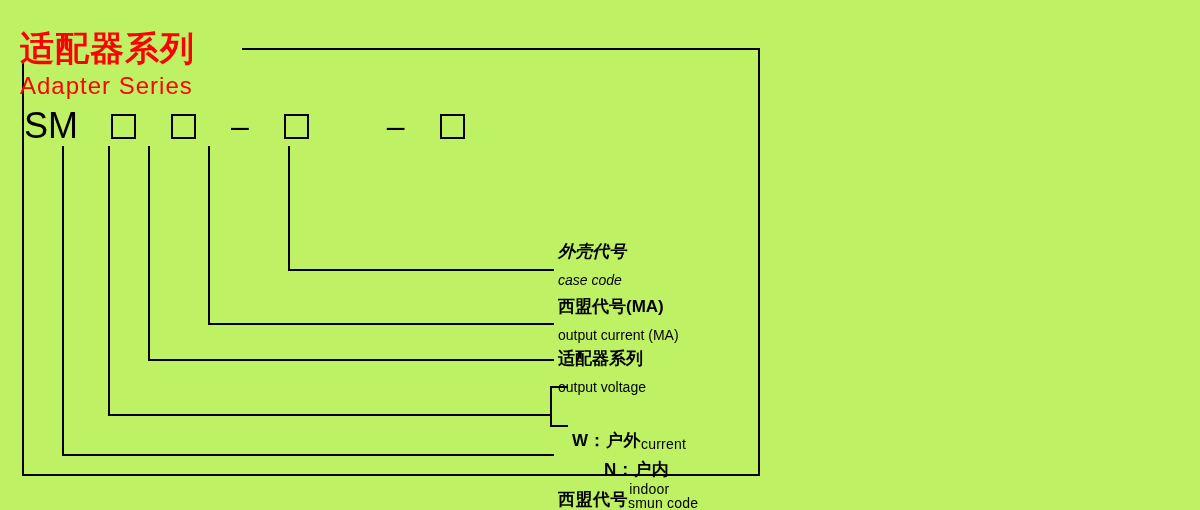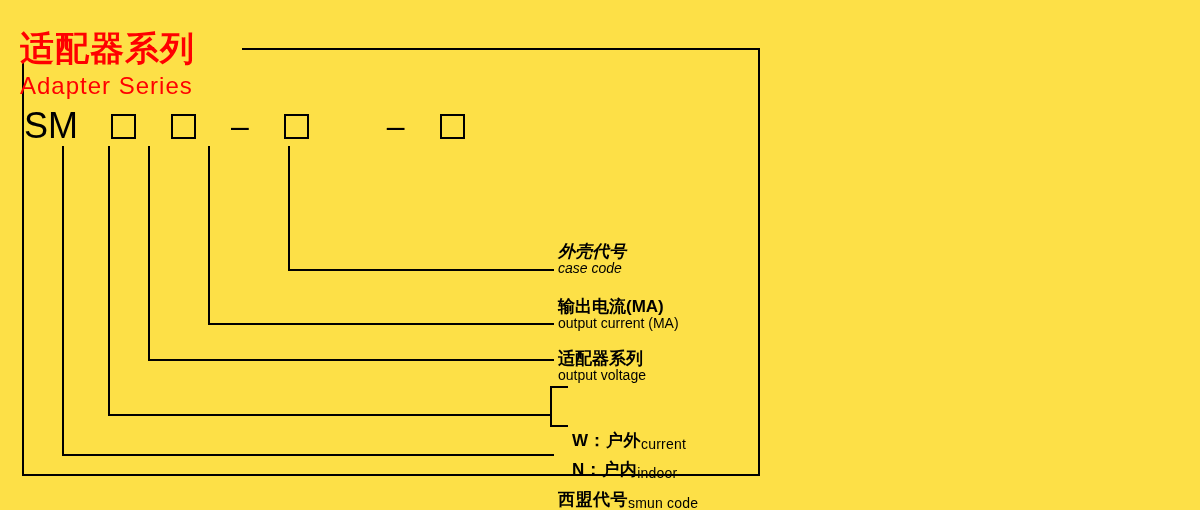--- a/index.html
+++ b/index.html
@@ -7,21 +7,21 @@
     padding: 0;
     background: #ffffff;
   }
   body {
     font-family: "Liberation Sans", sans-serif;
   }
   #canvas {
     position: relative;
     width: 1200px;
     height: 510px;
-    background: #fde047;
+    background: #bef264;
     overflow: hidden;
   }
   
   .title-cn {
     position: absolute;
     left: 20px;
     top: 26px;
     font-size: 34px;
     font-weight: bold;
     color: #ff0000;
@@ -107,20 +107,21 @@
   .stacked .cn {
     font-size: 17px;
     font-weight: bold;
     display: block;
     line-height: 1.05;
   }
   .stacked .en {
     font-size: 14px;
     display: block;
     line-height: 1.05;
+    margin-top: 12px;
   }
 </style>
 </head>
 <body>
 
 <div id="canvas">
 
   <div class="hline" style="left:242px; top:48px; width:518px;"></div>
   <div class="vline" style="left:758px; top:48px; height:428px;"></div>
   <div class="hline" style="left:22px; top:474px; width:738px;"></div>
@@ -149,42 +150,42 @@
   <div class="vline" style="left:288px; top:160px; height:110px;"></div>
   <div class="hline" style="left:288px; top:269px; width:266px;"></div>
   <div class="stacked" style="left:558px; top:243px;font-style:italic;">
     <span class="cn">外壳代号</span>
     <span class="en">case code</span>
   </div>
 
   <div class="vline" style="left:208px; top:160px; height:164px;"></div>
   <div class="hline" style="left:208px; top:323px; width:346px;"></div>
   <div class="stacked" style="left:558px; top:298px;">
-    <span class="cn">输出电流(MA)</span>
+    <span class="cn">西盟代号(MA)</span>
     <span class="en">output current (MA)</span>
   </div>
 
   <div class="vline" style="left:148px; top:160px; height:200px;"></div>
   <div class="hline" style="left:148px; top:359px; width:406px;"></div>
   <div class="stacked" style="left:558px; top:350px;">
     <span class="cn">适配器系列</span>
     <span class="en">output voltage</span>
   </div>
 
   <div class="vline" style="left:108px; top:160px; height:255px;"></div>
   <div class="hline" style="left:108px; top:414px; width:442px;"></div>
   <div class="vline" style="left:550px; top:386px; height:40px;"></div>
   <div class="hline" style="left:550px; top:386px; width:18px;"></div>
   <div class="hline" style="left:550px; top:425px; width:18px;"></div>
 
   <div class="lbl-pair" style="left:572px; top:385px;">
     <span class="cn">W：户外</span>
     <span class="en">current</span>
   </div>
-  <div class="lbl-pair" style="left:572px; top:414px;">
+  <div class="lbl-pair" style="left:604px; top:414px;flex-direction:column;">
     <span class="cn">N：户内</span>
     <span class="en">indoor</span>
   </div>
 
   <div class="vline" style="left:62px; top:160px; height:295px;"></div>
   <div class="hline" style="left:62px; top:454px; width:492px;"></div>
   <div class="lbl-pair" style="left:558px; top:444px;">
     <span class="cn">西盟代号</span>
     <span class="en">smun code</span>
   </div>

